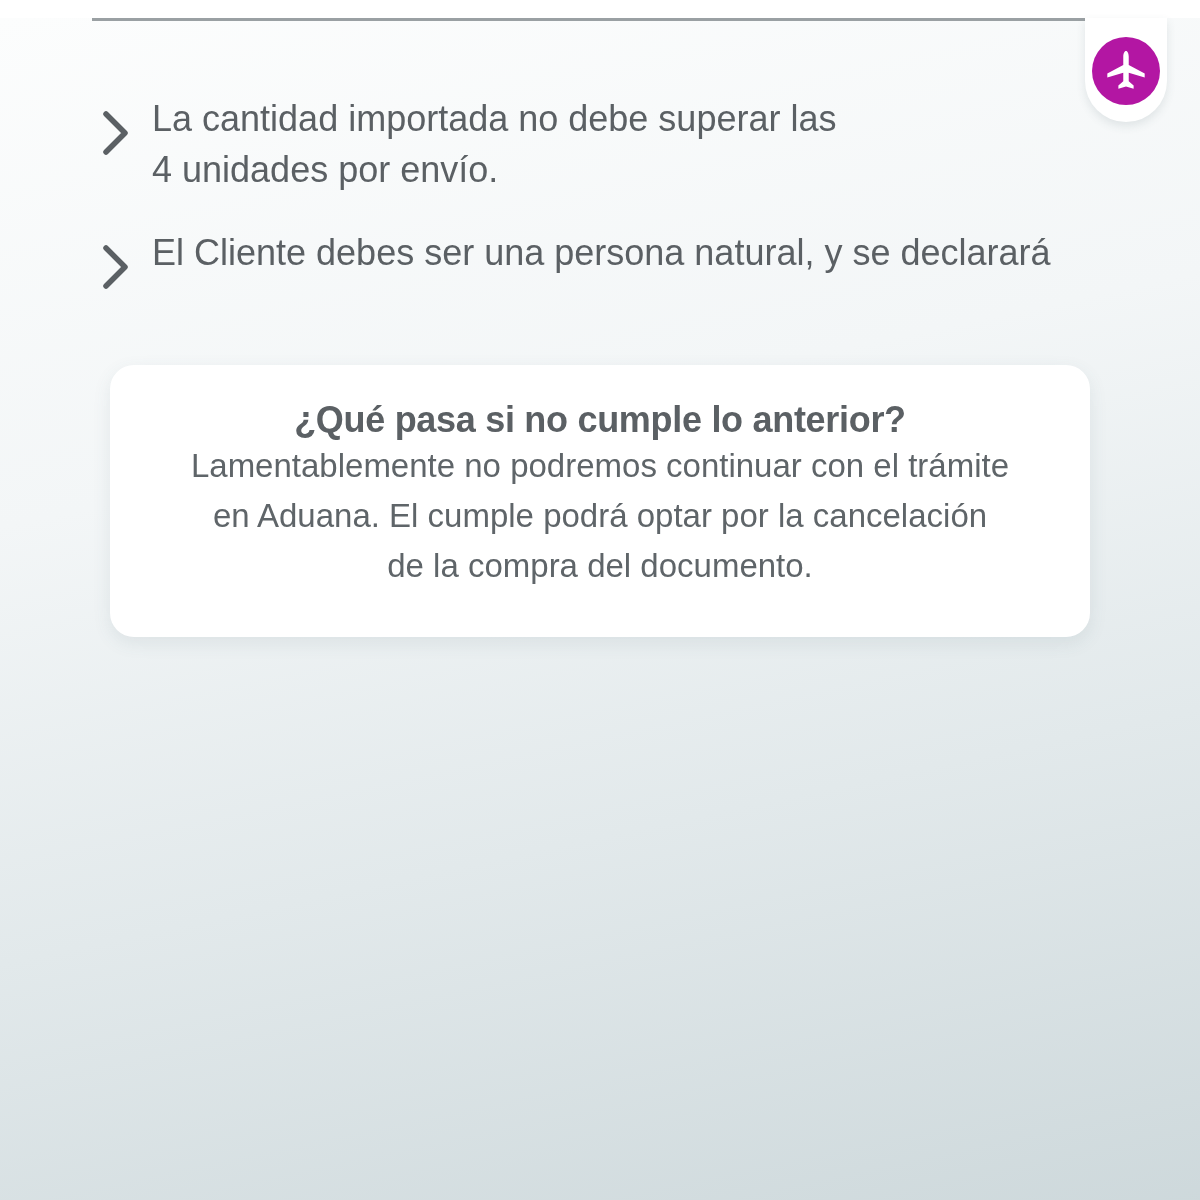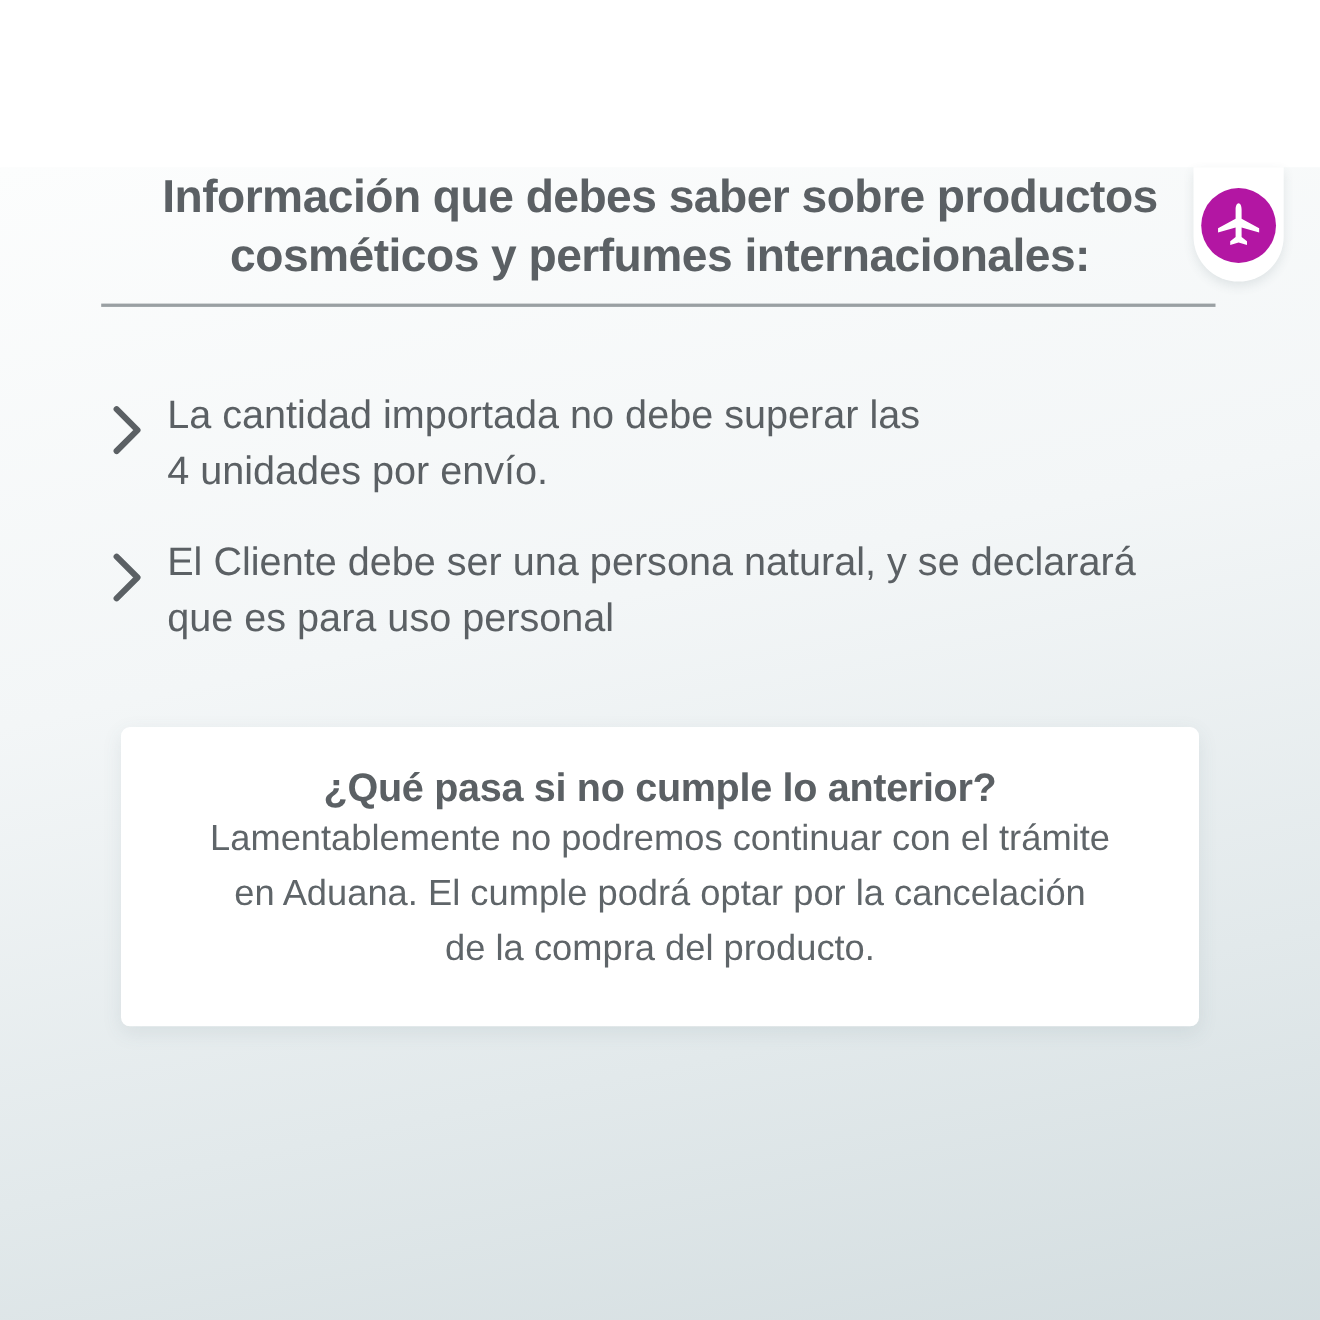--- a/index.html
+++ b/index.html
@@ -69,21 +69,21 @@
   .bullet-text {
     font-size: 36px;
     line-height: 51px;
     color: #5b6064;
   }
   
   .card {
     margin: 74px auto 0;
     width: 980px;
     background: #ffffff;
-    border-radius: 8px;
+    border-radius: 24px;
     padding: 34px 30px 46px;
     box-shadow: 0 6px 18px rgba(70, 95, 105, 0.10);
     text-align: center;
   }
   .card-title {
     font-size: 36px;
     font-weight: bold;
     color: #5b6064;
     letter-spacing: -0.3px;
   }
@@ -99,24 +99,20 @@
 <div class="page">
 
   <div class="ribbon">
     <div class="ribbon-circle" style="background:#b316a3;">
       <svg width="46" height="46" viewBox="0 0 64 64" aria-hidden="true">
         <path fill="#ffffff" d="M32 4 C34.2 4 35.8 7.6 35.8 12 L35.8 23.6 L58 35.6 L58 41 L35.8 34.6 L35.8 46.4 L42.6 52 L42.6 56.6 L32 53.6 L21.4 56.6 L21.4 52 L28.2 46.4 L28.2 34.6 L6 41 L6 35.6 L28.2 23.6 L28.2 12 C28.2 7.6 29.8 4 32 4 Z"></path>
       </svg>
     </div>
   </div>
 
-  <h1 class="title">
-    <span class="title-line">Información que debes saber sobre productos</span>
-    <span class="title-line">cosméticos y perfumes internacionales:</span>
-  </h1>
 
   <div class="divider"></div>
 
   <div class="bullets">
 
     <div class="bullet">
       <svg class="chevron" width="30" height="48" viewBox="0 0 30 48" aria-hidden="true">
         <polyline points="5,5 24,24 5,43" fill="none" stroke="#5b6064" stroke-width="5.5" stroke-linecap="round" stroke-linejoin="round"></polyline>
       </svg>
       <div class="bullet-text">
@@ -124,29 +120,28 @@
         <div>4 unidades por envío.</div>
       </div>
     </div>
 
 
     <div class="bullet">
       <svg class="chevron" width="30" height="48" viewBox="0 0 30 48" aria-hidden="true">
         <polyline points="5,5 24,24 5,43" fill="none" stroke="#5b6064" stroke-width="5.5" stroke-linecap="round" stroke-linejoin="round"></polyline>
       </svg>
       <div class="bullet-text">
-        <div>El Cliente debe ser una persona natural, y se declarará</div>
-        <div>que es para uso personal</div>
+        <div>El Cliente debes ser una persona natural, y se declarará</div>
       </div>
     </div>
 
   </div>
 
   <div class="card">
     <div class="card-title">¿Qué pasa si no cumple lo anterior?</div>
     <div class="card-body">
       <div>Lamentablemente no podremos continuar con el trámite</div>
       <div>en Aduana. El cumple podrá optar por la cancelación</div>
-      <div>de la compra del producto.</div>
+      <div>de la compra del documento.</div>
     </div>
   </div>
 
 </div>
 
 </body></html>

